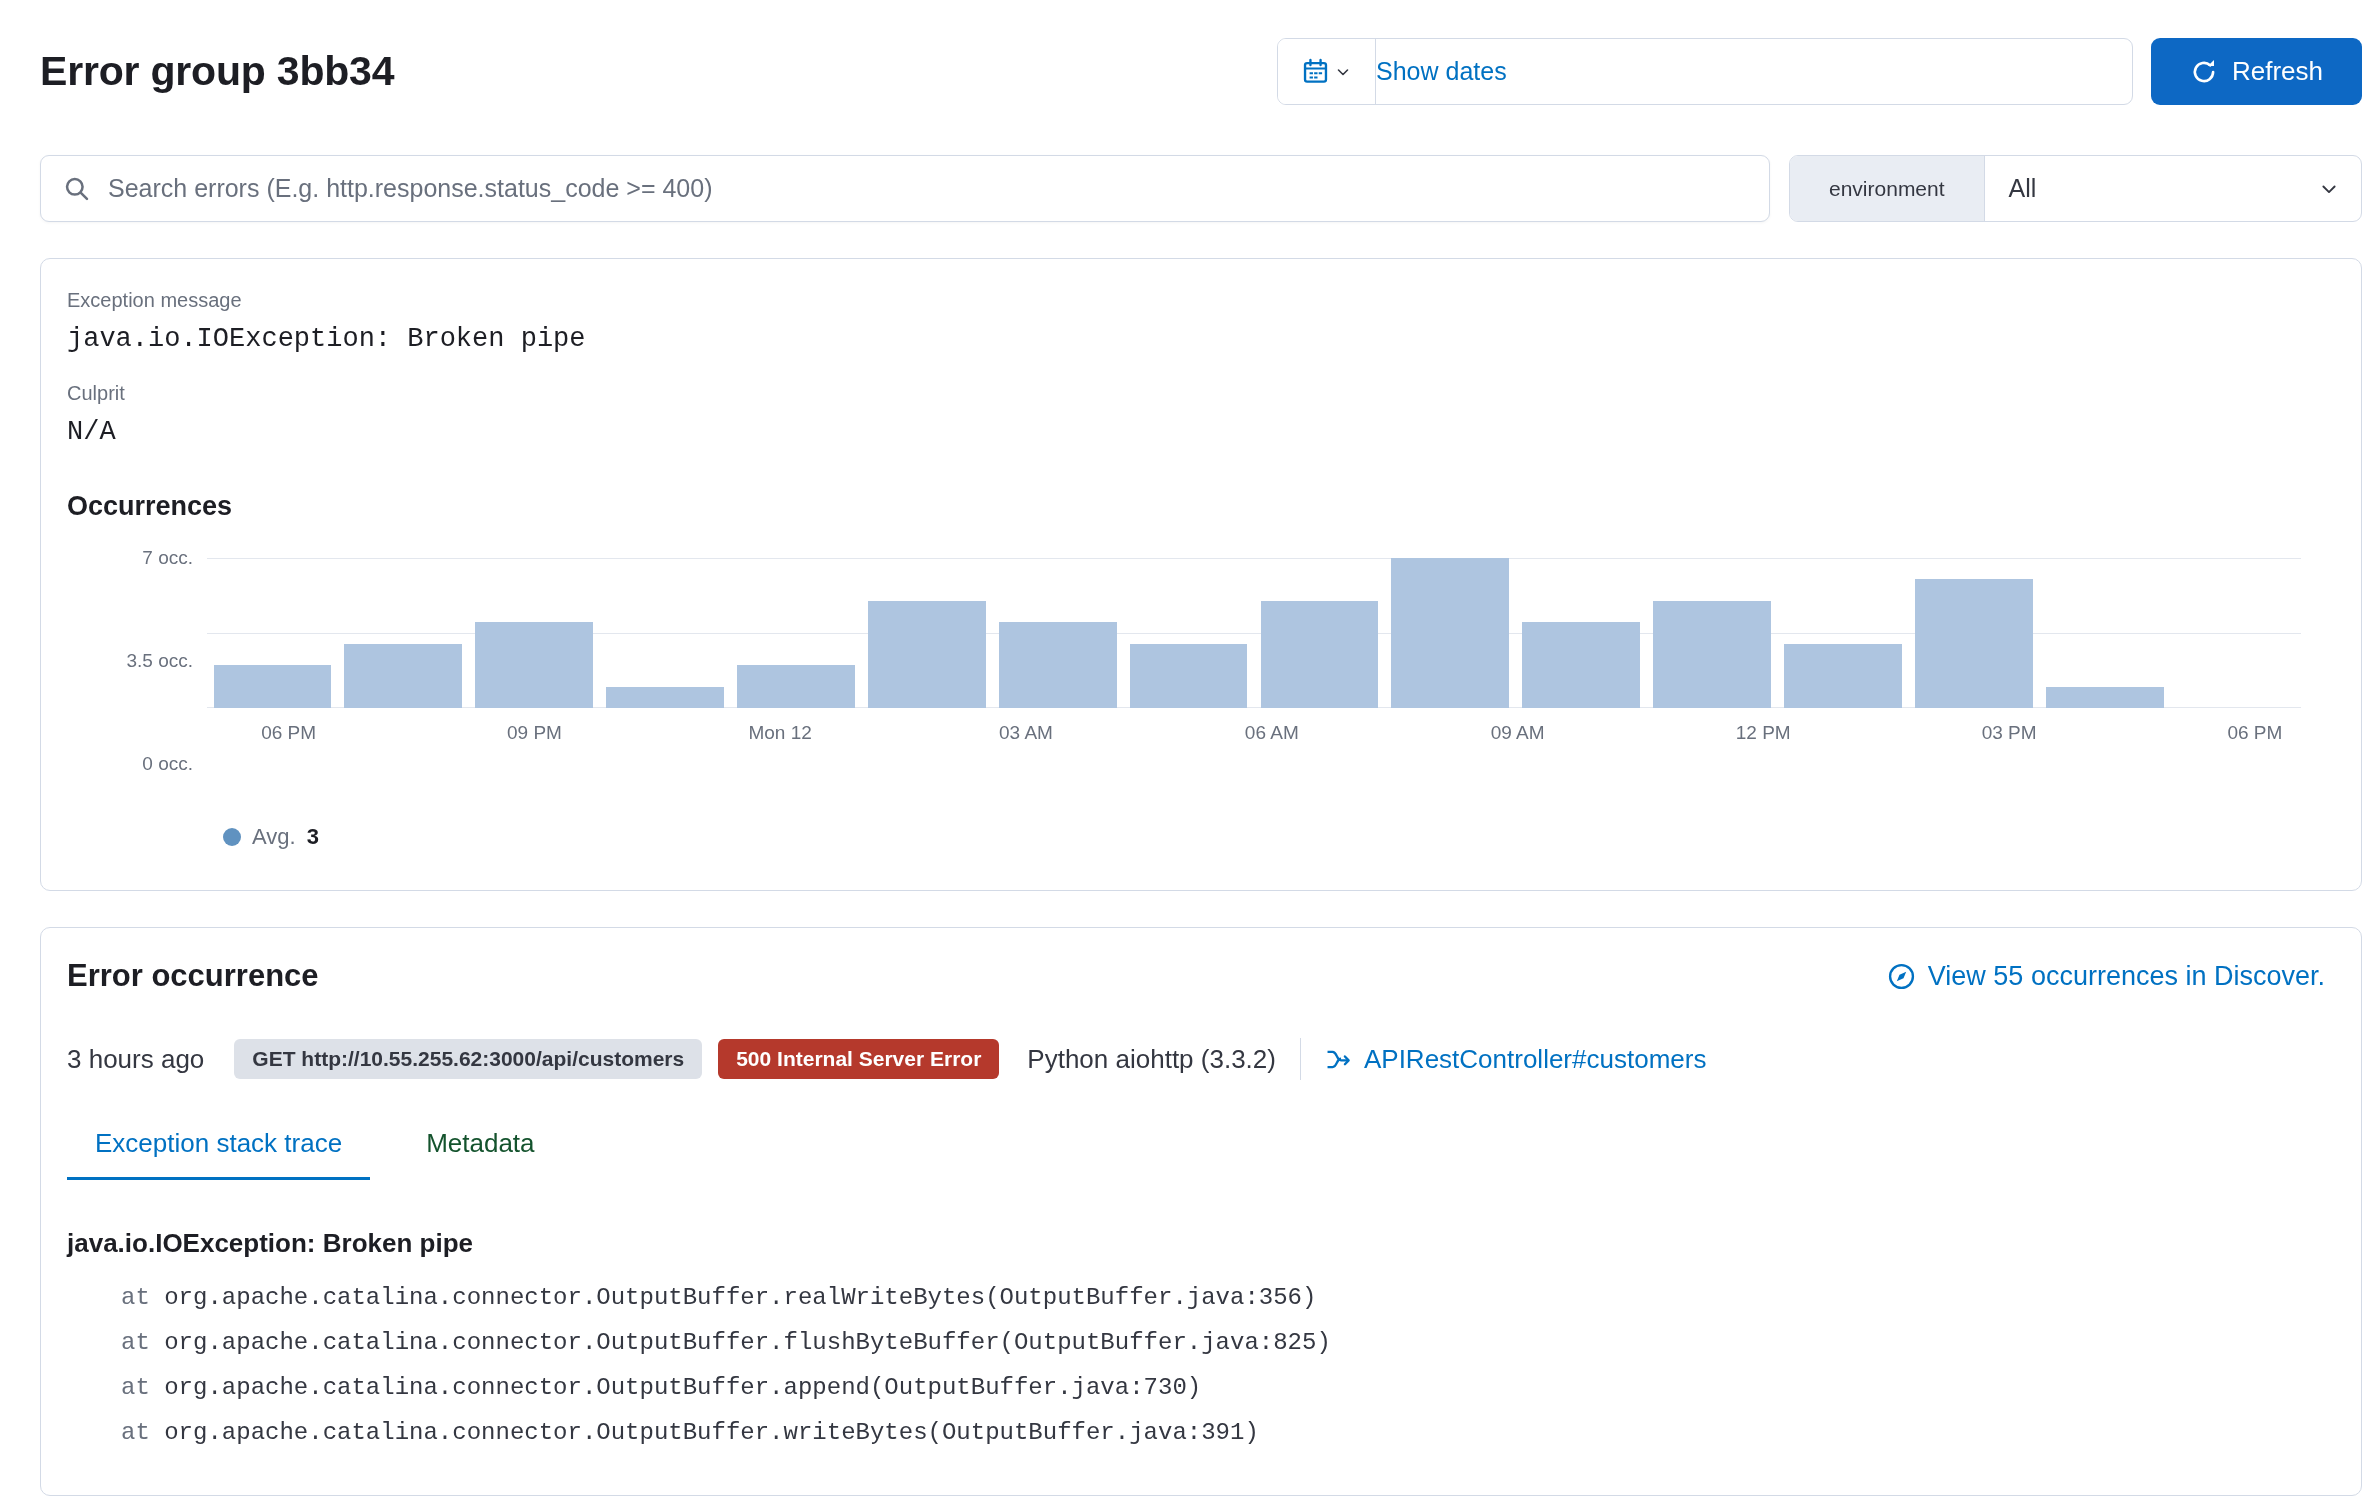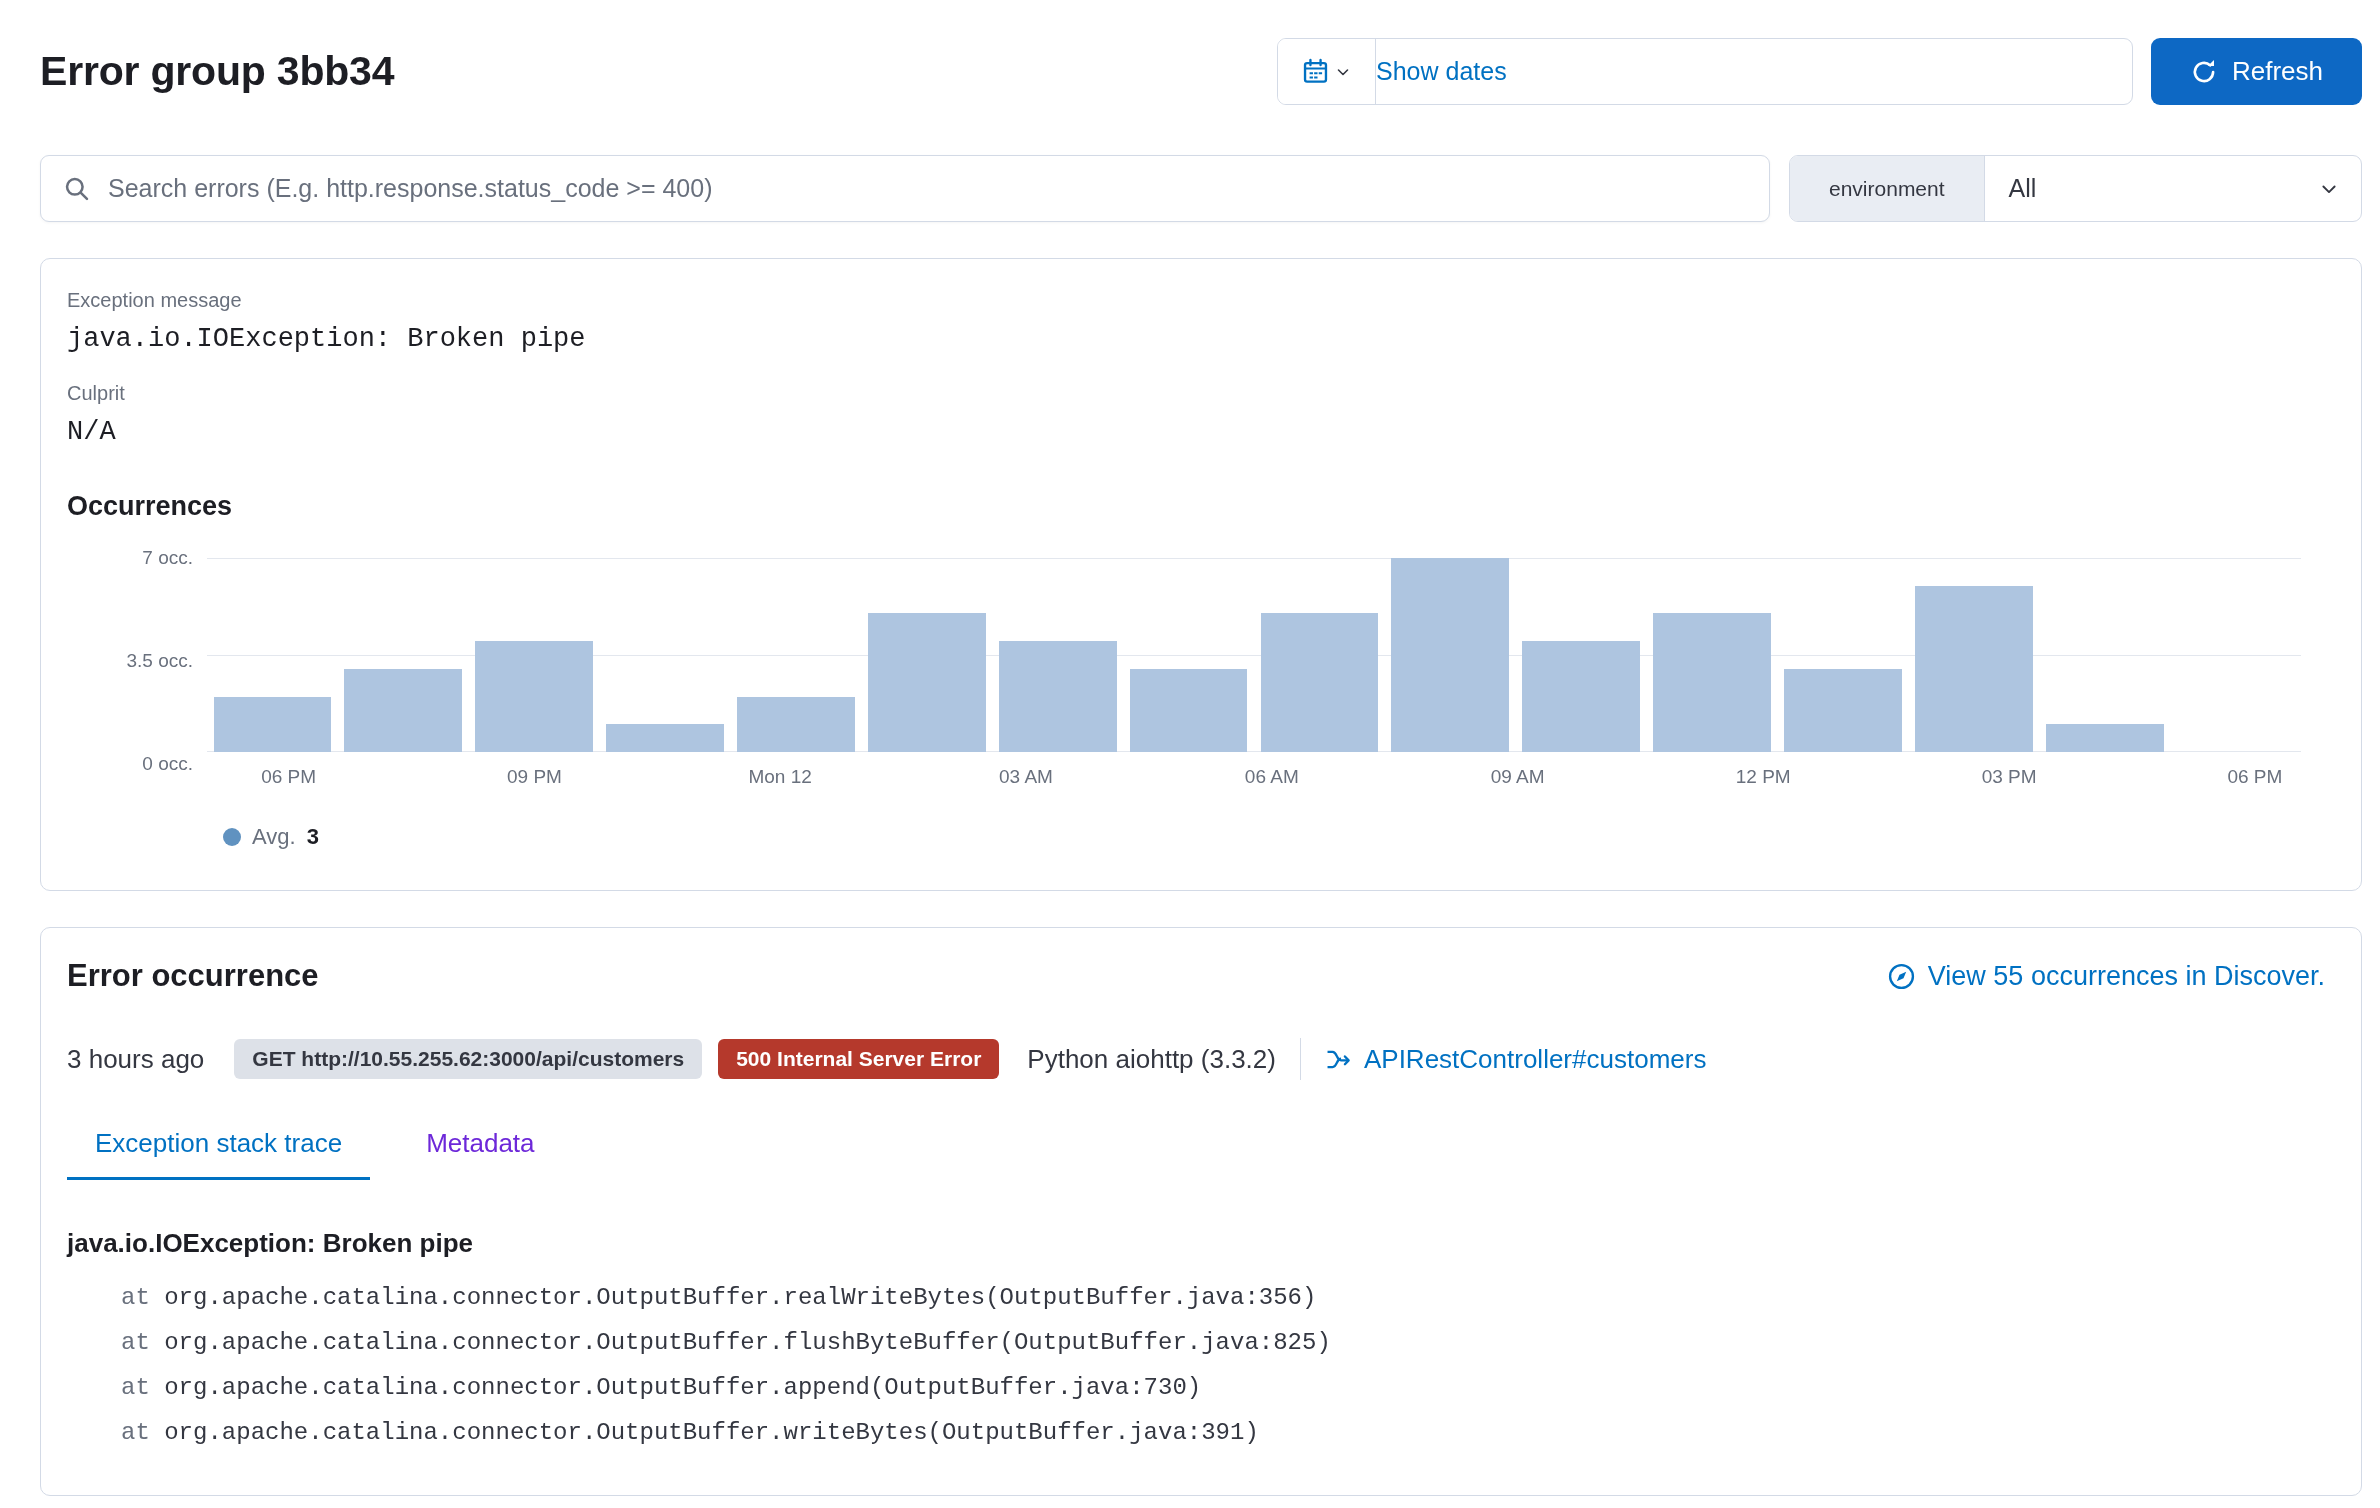--- a/index.html
+++ b/index.html
@@ -68,21 +68,21 @@
   }
   .mono-value.last { margin-bottom: 44px; }
   .section-title { font-size: 27px; font-weight: 700; color: #1d1e24; margin: 0 0 36px 0; }
 
   
   .chart { margin-right: 24px; }
   .chart-row { display: flex; }
   .y-axis { width: 140px; position: relative; height: 206px; flex: none; }
   .y-tick { position: absolute; right: 14px; transform: translateY(-50%); font-size: 19px; color: #69707d; white-space: nowrap; }
   .y-tick.t0 { top: 0; } .y-tick.t1 { top: 50%; } .y-tick.t2 { top: 100%; }
-  .plot { flex: 1; position: relative; height: 194px; }
+  .plot { flex: 1; position: relative; height: 150px; }
   .gridline { position: absolute; left: 0; right: 0; height: 1px; background: #e3e7ee; }
   .gridline.g-top { top: 0; } .gridline.g-mid { top: 50%; } .gridline.g-bottom { bottom: 0; }
   .bars { position: absolute; left: 0; right: 0; top: 0; bottom: 0; display: flex; align-items: flex-end; }
   .bar-slot { flex: 1; height: 100%; display: flex; align-items: flex-end; justify-content: center; }
   .bar { width: 90%; background: #aec5e0; }
   .x-ticks { position: absolute; top: 100%; left: 0; right: 0; height: 46px; }
   .x-tick { position: absolute; top: 14px; transform: translateX(-50%); font-size: 19px; color: #69707d; white-space: nowrap; }
   .legend { margin-top: 60px; margin-left: 156px; display: flex; align-items: center; gap: 11px; }
   .legend-dot { width: 18px; height: 18px; border-radius: 50%; background: #6092c0; }
   .legend-label { font-size: 22px; color: #69707d; }
@@ -100,21 +100,21 @@
     font-size: 21px; font-weight: 700; white-space: nowrap;
   }
   .badge.gray { background: #dde1e8; color: #343741; margin-left: 6px; }
   .badge.red { background: #b5392c; color: #fff; margin-left: -8px; }
   .service { font-size: 26px; color: #343741; white-space: nowrap; margin-left: 4px; }
   .service .version { color: #343741; }
   .vert-divider { width: 1px; height: 42px; background: #d3dae6; flex: none; }
   .transaction-link { display: flex; align-items: center; gap: 12px; color: #0071c2; font-size: 26px; cursor: pointer; text-decoration: none; white-space: nowrap; }
 
   .tabs { margin-top: 48px; display: flex; gap: 28px; }
-  .tab { padding: 0 28px 18px 28px; font-size: 26px; cursor: pointer; color: #6d28d9; font-weight: 500; }
+  .tab { padding: 0 28px 18px 28px; font-size: 26px; cursor: pointer; color: #14532d; font-weight: 500; }
   .tab.active { color: #0071c2; border-bottom: 3px solid #0071c2; }
 
   .trace-title { margin-top: 48px; font-size: 26px; font-weight: 700; color: #1d1e24; }
   .stack-frames { margin-top: 16px; }
   .frame {
     font-family: "Liberation Mono", "DejaVu Sans Mono", monospace;
     font-size: 24px; line-height: 45px; padding-left: 54px; white-space: nowrap;
   }
   .frame-at { color: #69707d; }
   .frame-code { color: #343741; }

